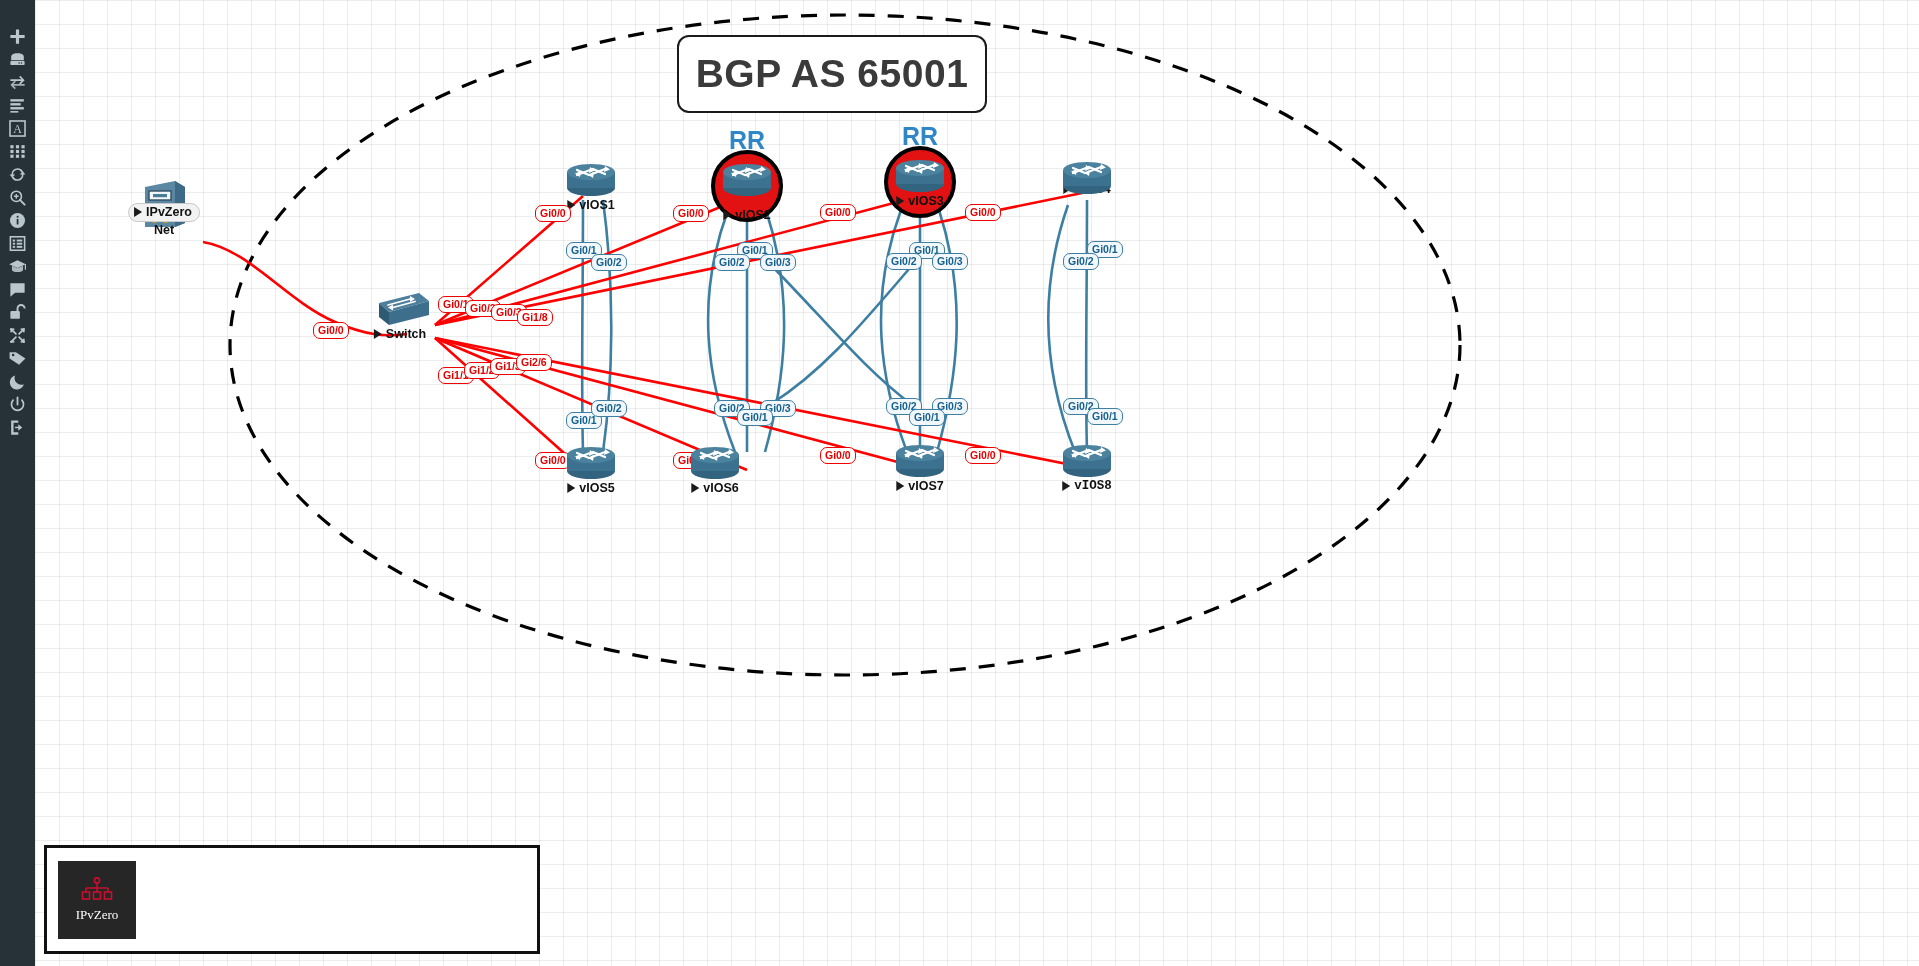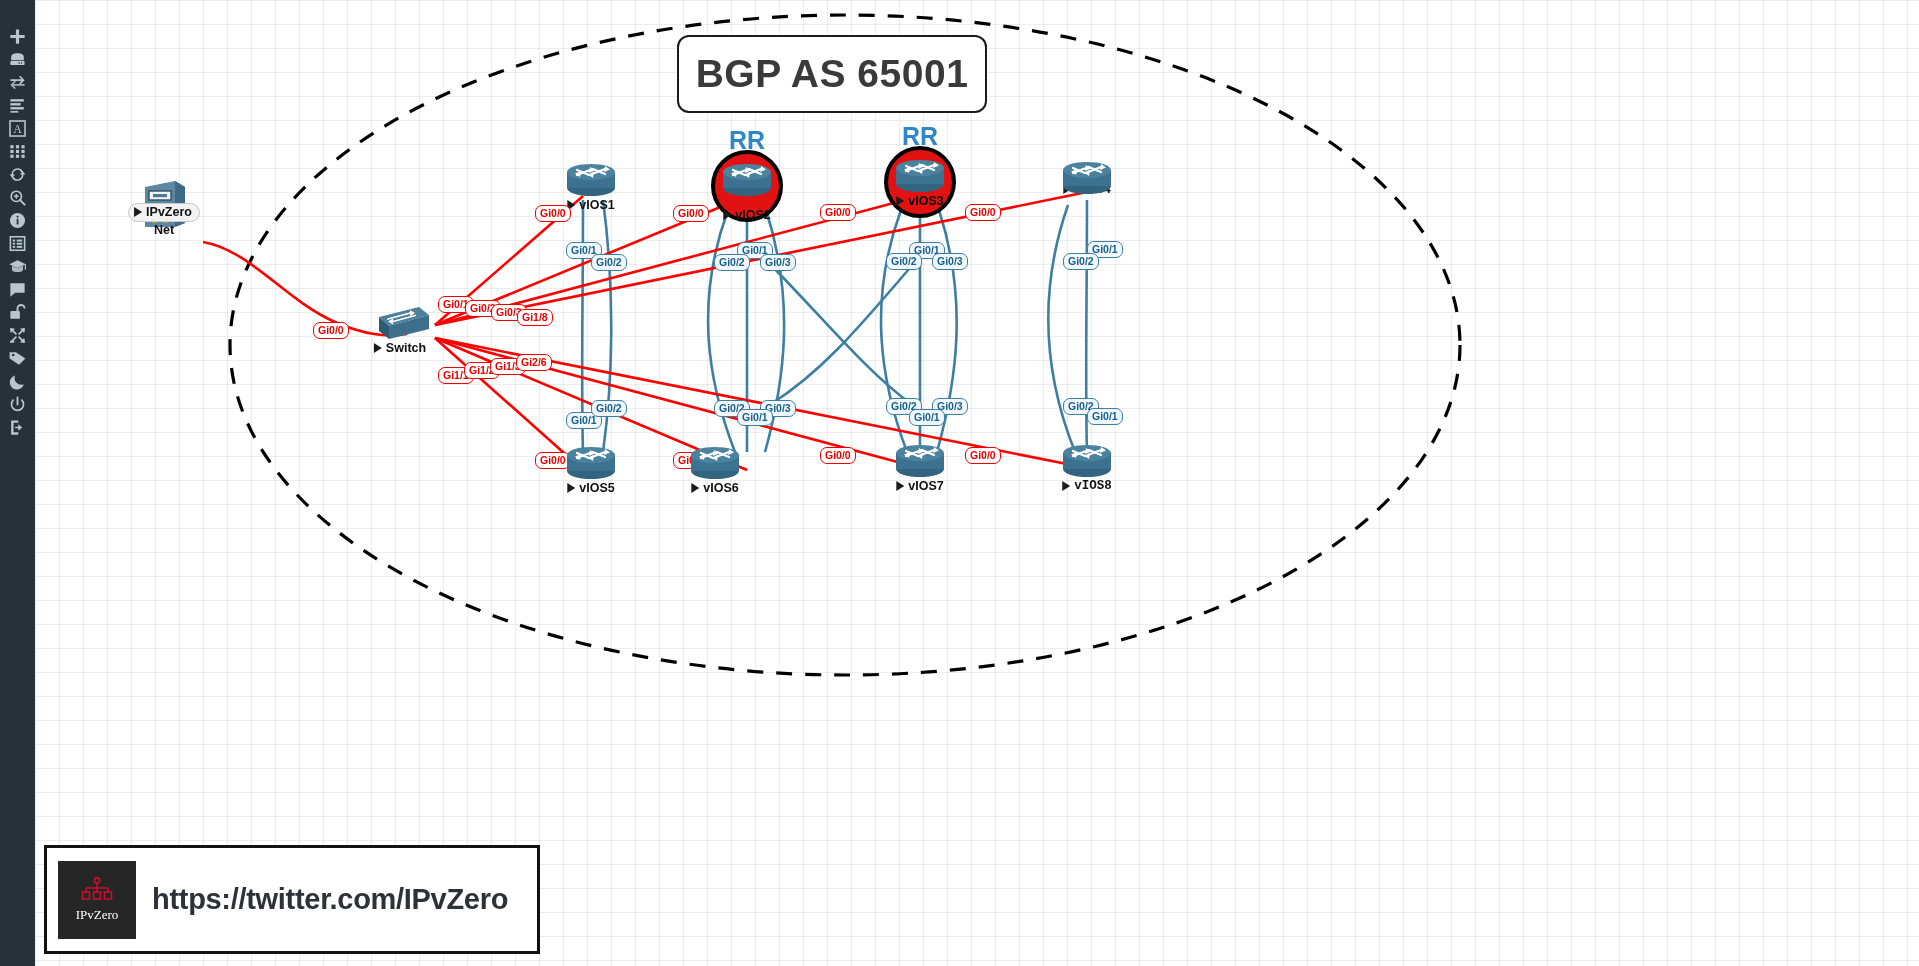--- a/index.html
+++ b/index.html
@@ -380,21 +380,21 @@
         <polygon points="16,43.5 13,46 18,45.5" fill="#f0a500"></polygon>
         <polygon points="26,43.5 29,46 24,45.5" fill="#f0a500"></polygon>
       </svg>
       <div class="net-pill">
         <span class="play-tri"></span>
         <span>IPvZero</span>
       </div>
       <div id="net-caption">Net</div>
     </div>
 
-    <div class="node" style="left:334px; top:305px; width:62px; height:44px;">
+    <div class="node" style="left:334px; top:291px; width:62px; height:44px;">
       <svg width="62" height="40" viewBox="0 0 62 40">
         <polygon points="10,12 50,2 60,10 20,21" fill="#4d7f9c"></polygon>
         <polygon points="10,12 20,21 20,34 10,26" fill="#2f5a74"></polygon>
         <polygon points="20,21 60,10 60,24 20,34" fill="#3d6e8c"></polygon>
         <g stroke="#ffffff" stroke-width="1.8" fill="none" stroke-linecap="round">
           <path d="M19 14 L41 8"></path>
             <path d="M24 16.5 L46 10.5"></path>
         </g>
         <polygon points="41,5 46,8 41,11" fill="#ffffff"></polygon>
         <polygon points="24,19.5 19,16.5 24,13.5" fill="#ffffff"></polygon>
@@ -629,17 +629,16 @@
       <div id="brand-logo">
         <svg width="36" height="28" viewBox="0 0 36 28">
           <circle cx="18" cy="3.5" r="2.6" fill="none" stroke="#c8102e" stroke-width="1.6"></circle>
           <path d="M18 6.2 V11 M7 11 H29 M7 11 V15 M18 11 V15 M29 11 V15" stroke="#c8102e" stroke-width="1.6" fill="none"></path>
           <rect x="3.5" y="15" width="7" height="7" fill="none" stroke="#c8102e" stroke-width="1.6"></rect>
           <rect x="14.5" y="15" width="7" height="7" fill="none" stroke="#c8102e" stroke-width="1.6"></rect>
           <rect x="25.5" y="15" width="7" height="7" fill="none" stroke="#c8102e" stroke-width="1.6"></rect>
         </svg>
         <span class="logo-text">IPvZero</span>
       </div>
-      <div id="brand-url">https://twitter.com/IPvZero</div>
     </div>
 
   </div>
 </div>
 
 </body></html>

